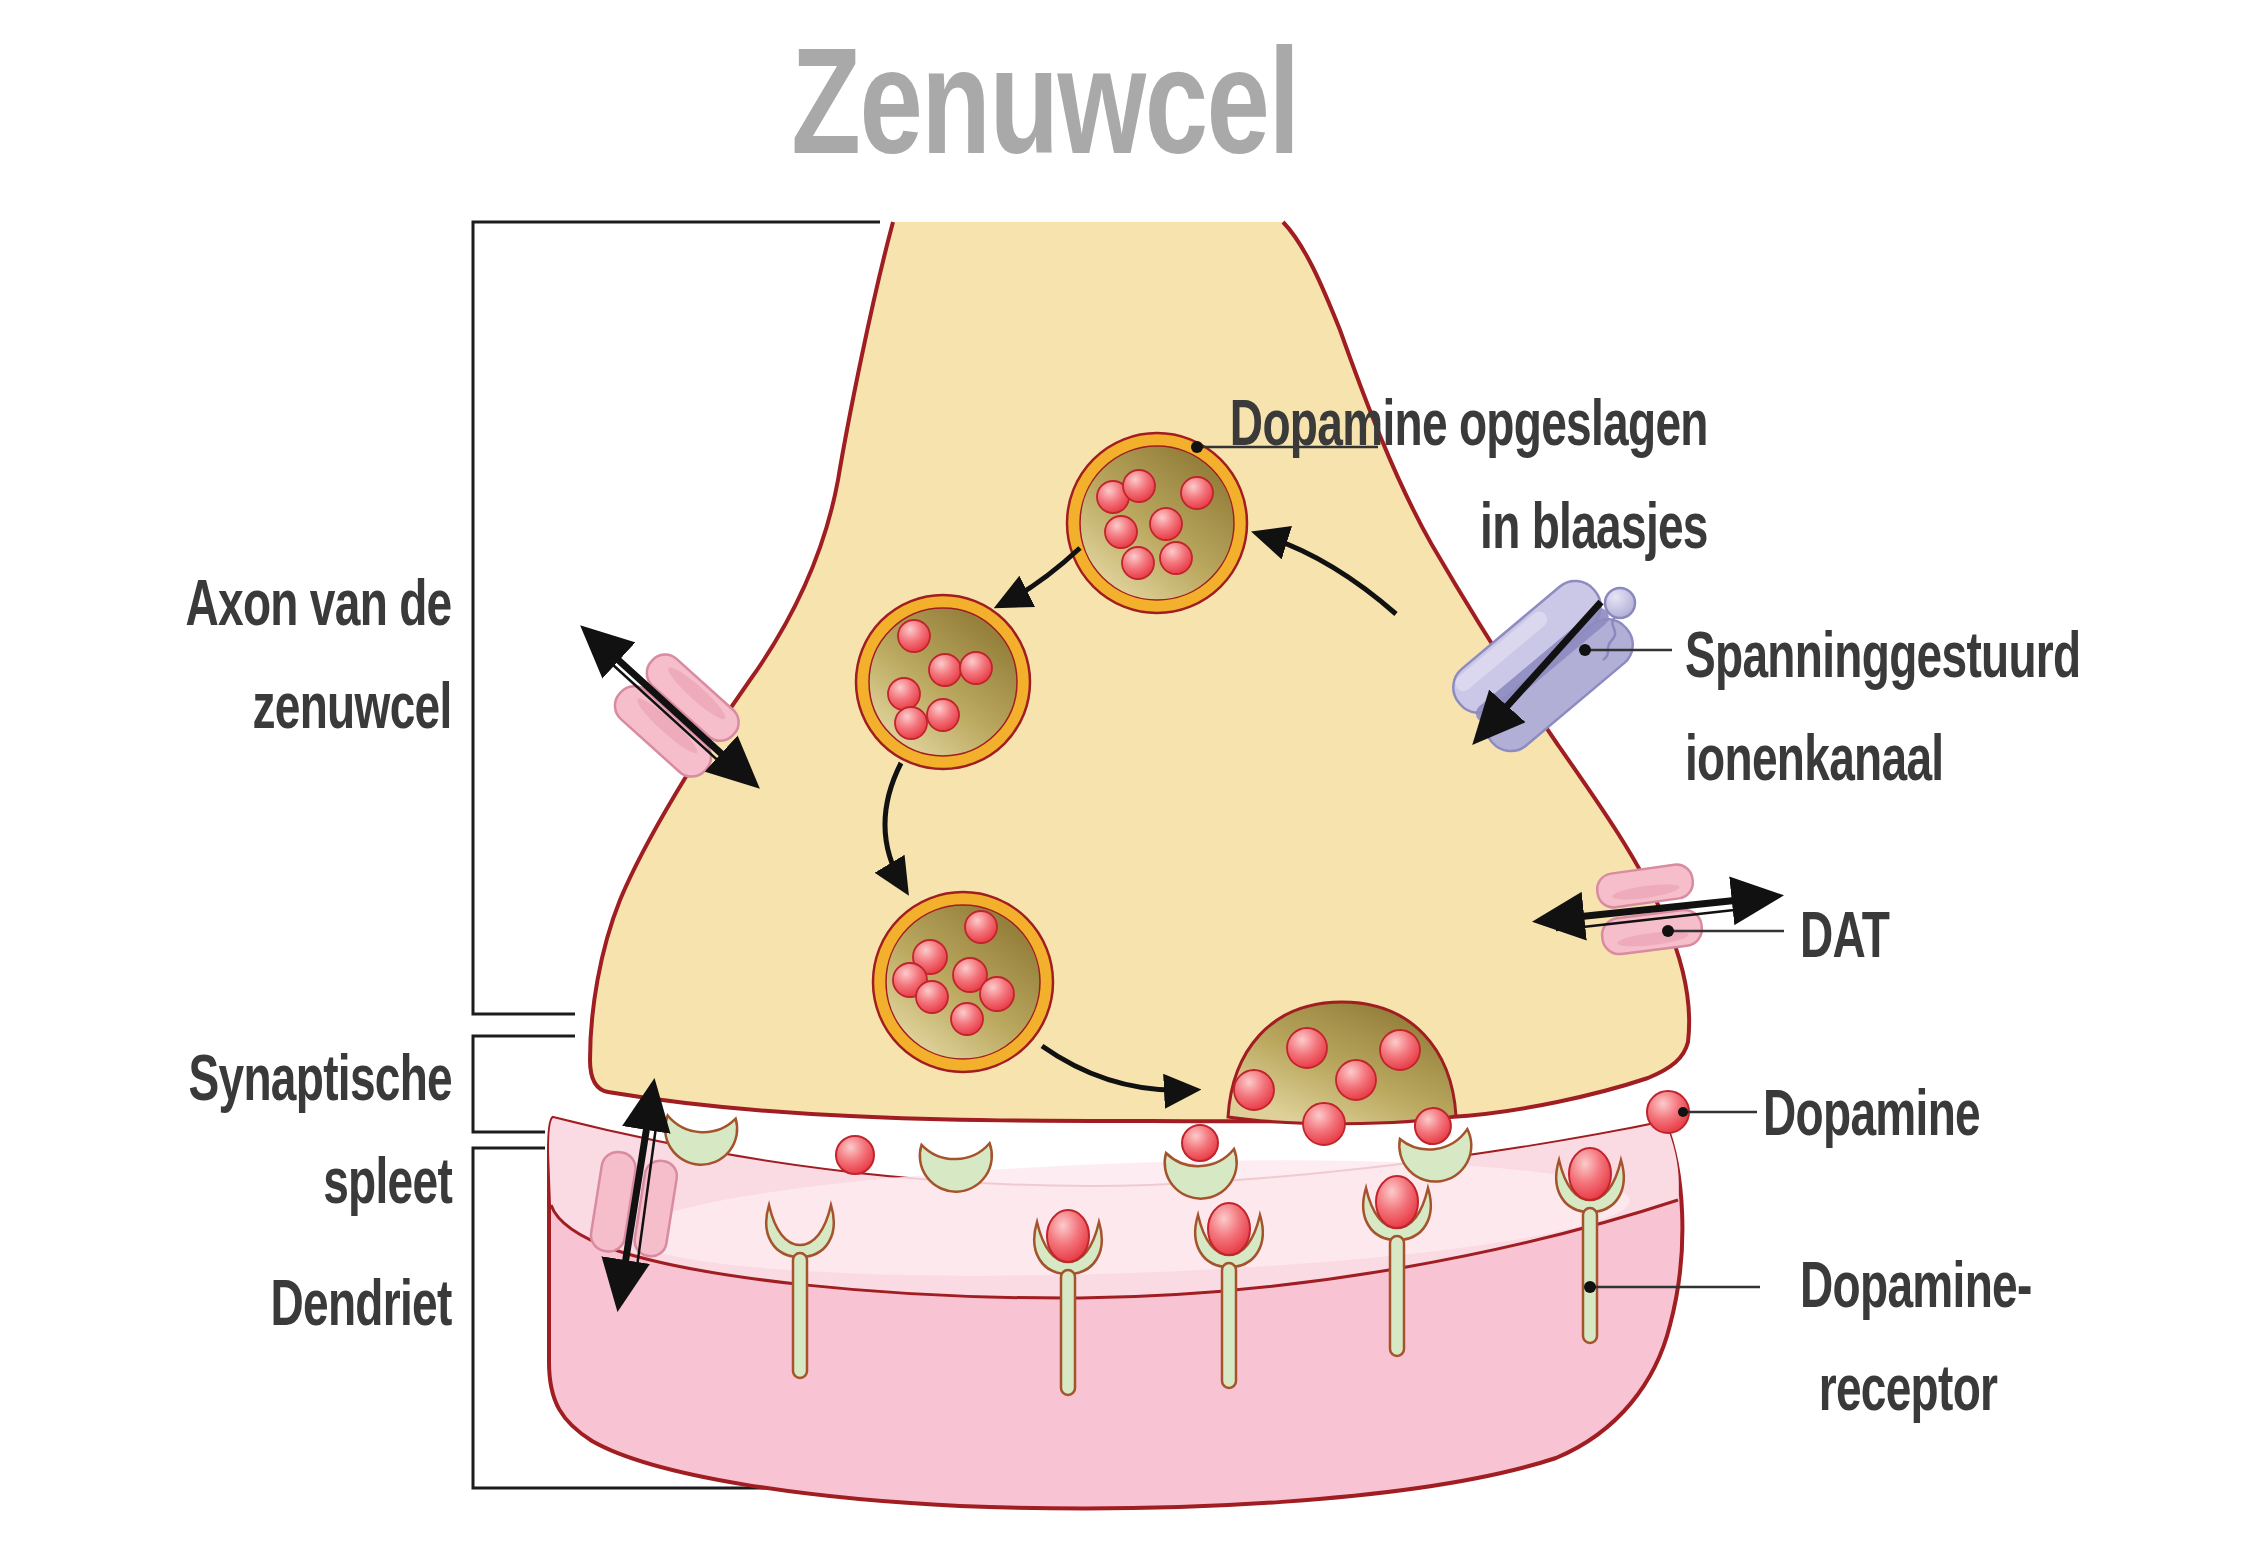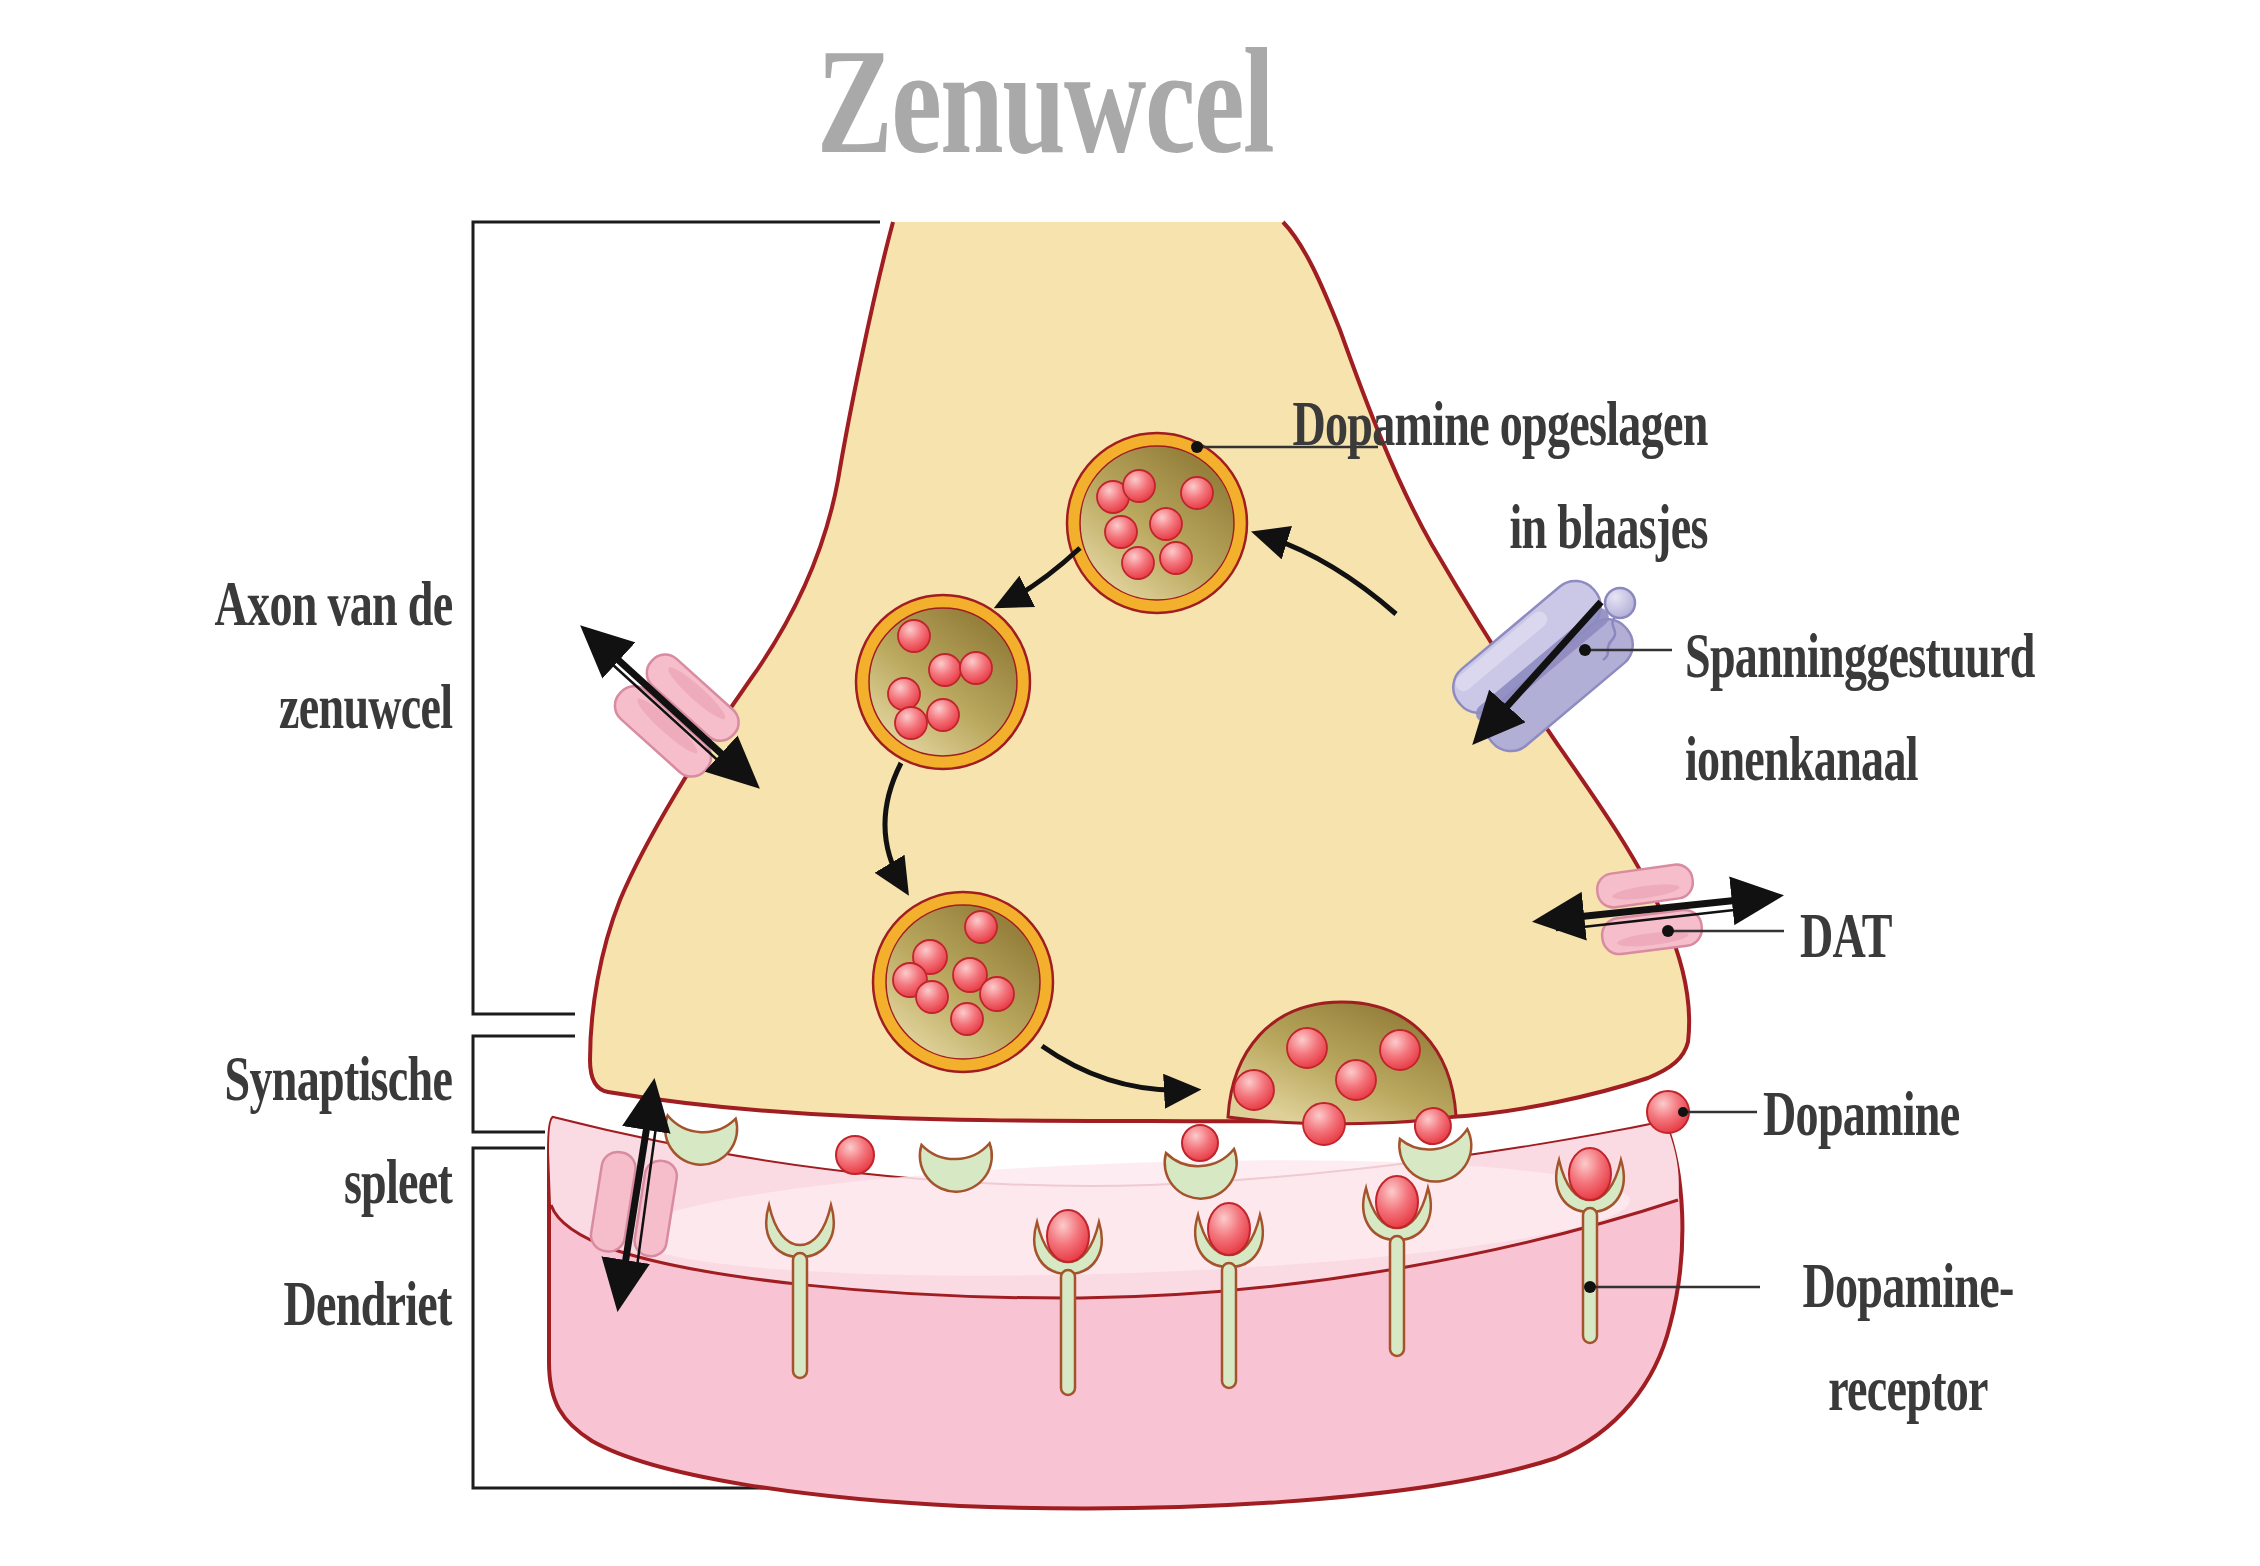--- a/index.html
+++ b/index.html
@@ -1,21 +1,21 @@
 <!DOCTYPE html>
 <html><head>
 <meta charset="utf-8">
 <style>
   html,body{margin:0;padding:0;background:#ffffff;}
   .stage{
     position:relative;
     width:2260px;height:1566px;
     background:#ffffff;
     overflow:hidden;
-    font-family:Liberation Serif, serif;
+    font-family:Liberation Sans, sans-serif;
   }
   .art{position:absolute;left:0;top:0;width:2260px;height:1566px;}
   .lbl{
     position:absolute;
     font-weight:700;
     font-size:64px;
     line-height:103px;
     color:#3a3a3a;
     letter-spacing:-1px;
     white-space:nowrap;

